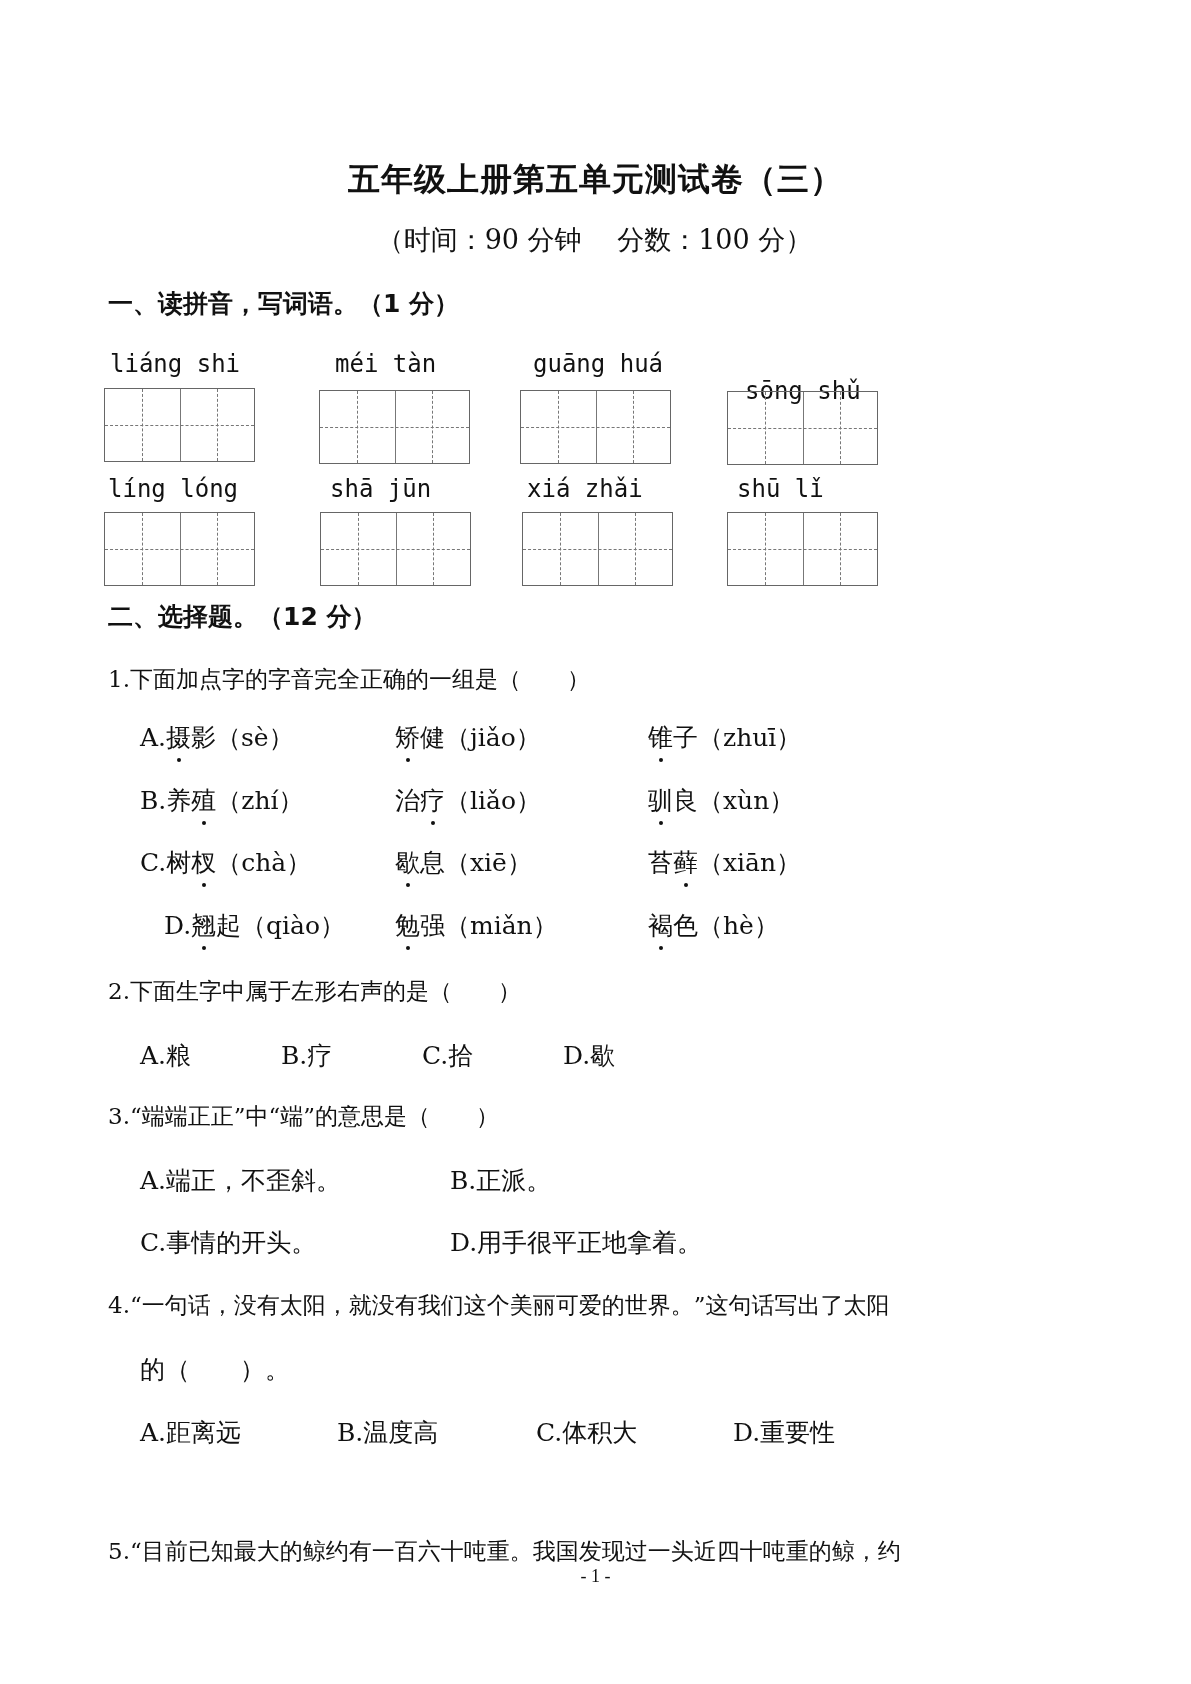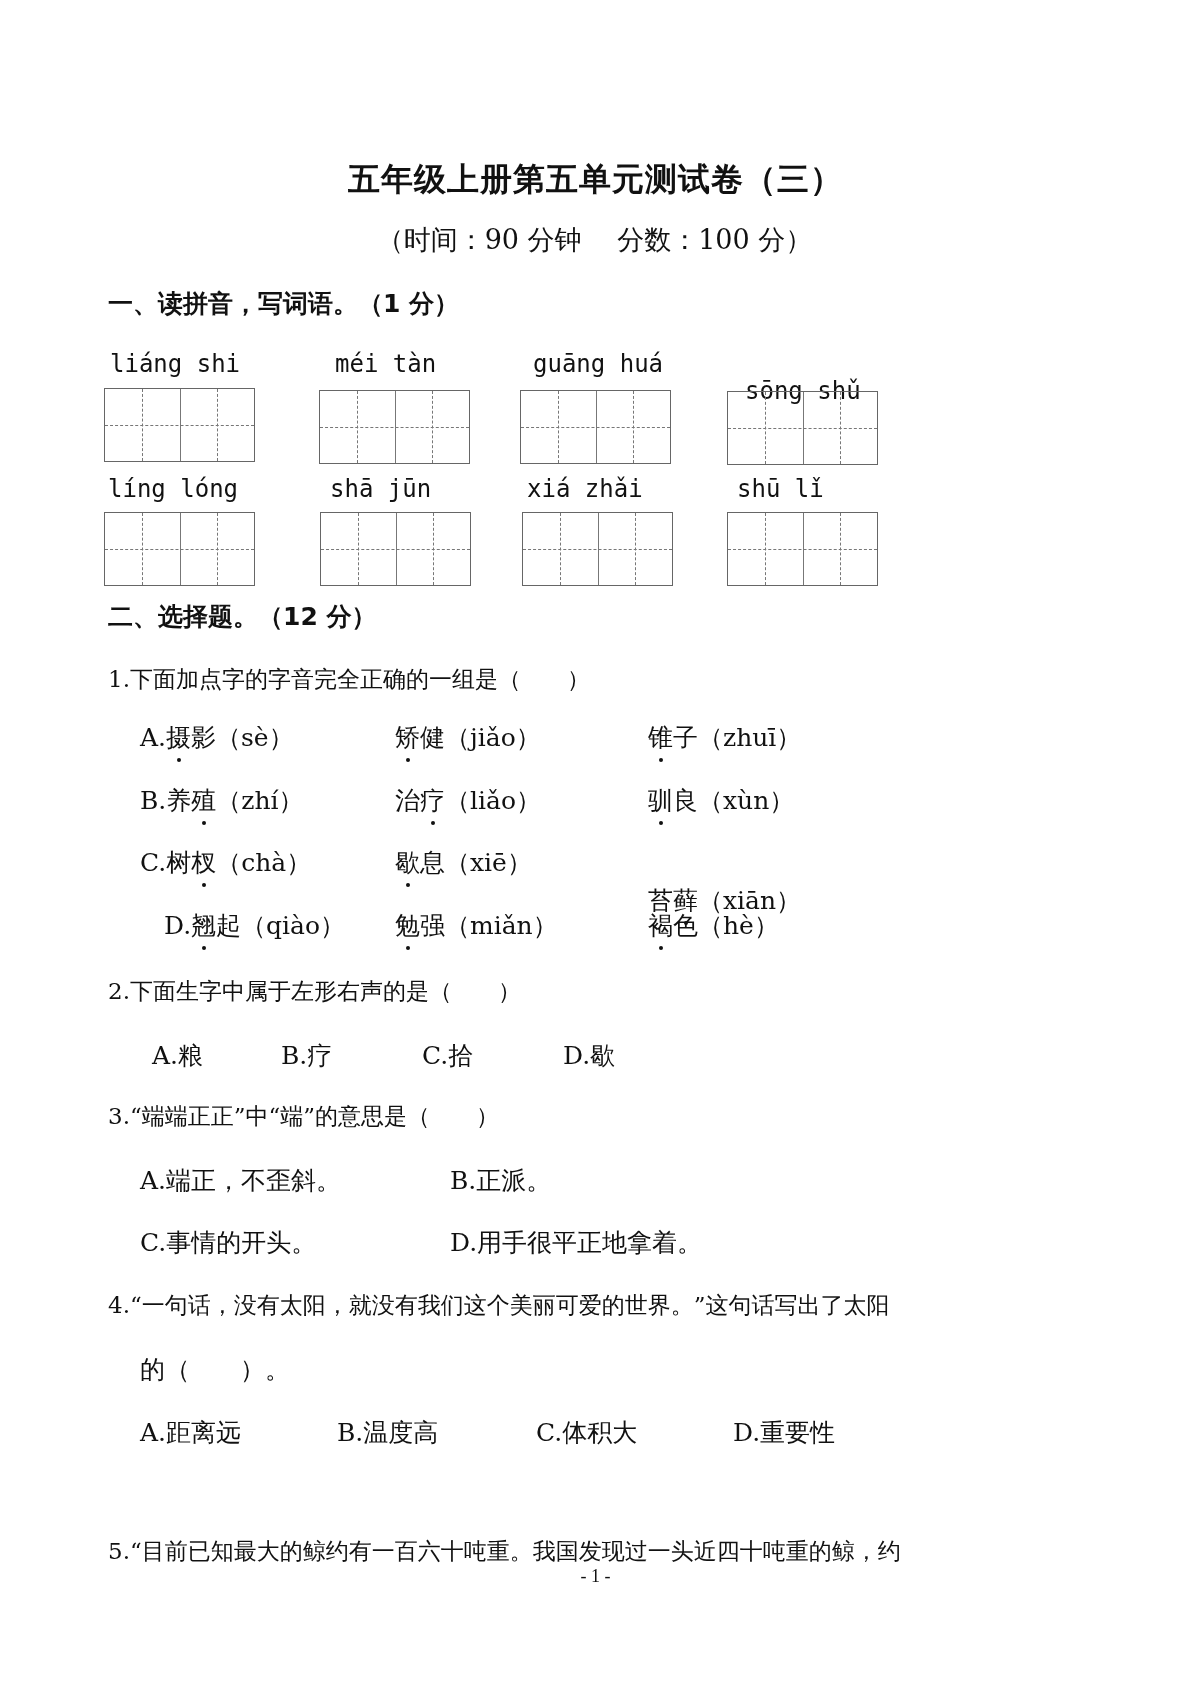--- a/index.html
+++ b/index.html
@@ -114,36 +114,36 @@
 <div class="abs opt" style="left:648px; top:784px;">
   <span></span><span class="dot">驯</span><span>良（xùn）</span>
 </div>
 
 <div class="abs opt" style="left:140px; top:846px;">
   <span>C.</span><span>树</span><span class="dot">杈</span><span>（chà）</span>
 </div>
 <div class="abs opt" style="left:395px; top:846px;">
   <span></span><span class="dot">歇</span><span>息（xiē）</span>
 </div>
-<div class="abs opt" style="left:648px; top:846px;margin-top:38px;">
+<div class="abs opt" style="left:648px; top:846px;">
   <span>苔</span><span class="dot">藓</span><span>（xiān）</span>
 </div>
 
 <div class="abs opt" style="left:140px; top:909px;margin-left:24px;">
   <span>D.</span><span></span><span class="dot">翘</span><span>起（qiào）</span>
 </div>
 <div class="abs opt" style="left:395px; top:909px;">
   <span></span><span class="dot">勉</span><span>强（miǎn）</span>
 </div>
 <div class="abs opt" style="left:648px; top:909px;">
   <span></span><span class="dot">褐</span><span>色（hè）</span>
 </div>
 
 <div class="abs q" style="top:976px;">2.下面生字中属于左形右声的是（　　）</div>
-<div class="abs opt" style="left:140px; top:1039px;margin-left:12px;">A.粮</div>
+<div class="abs opt" style="left:140px; top:1039px;">A.粮</div>
 <div class="abs opt" style="left:281px; top:1039px;">B.疗</div>
 <div class="abs opt" style="left:422px; top:1039px;">C.拾</div>
 <div class="abs opt" style="left:563px; top:1039px;">D.歇</div>
 
 <div class="abs q" style="top:1101px;">3.“端端正正”中“端”的意思是（　　）</div>
 <div class="abs opt" style="left:140px; top:1164px;">A.端正，不歪斜。</div>
 <div class="abs opt" style="left:450px; top:1164px;">B.正派。</div>
 <div class="abs opt" style="left:140px; top:1226px;">C.事情的开头。</div>
 <div class="abs opt" style="left:450px; top:1226px;">D.用手很平正地拿着。</div>
 

